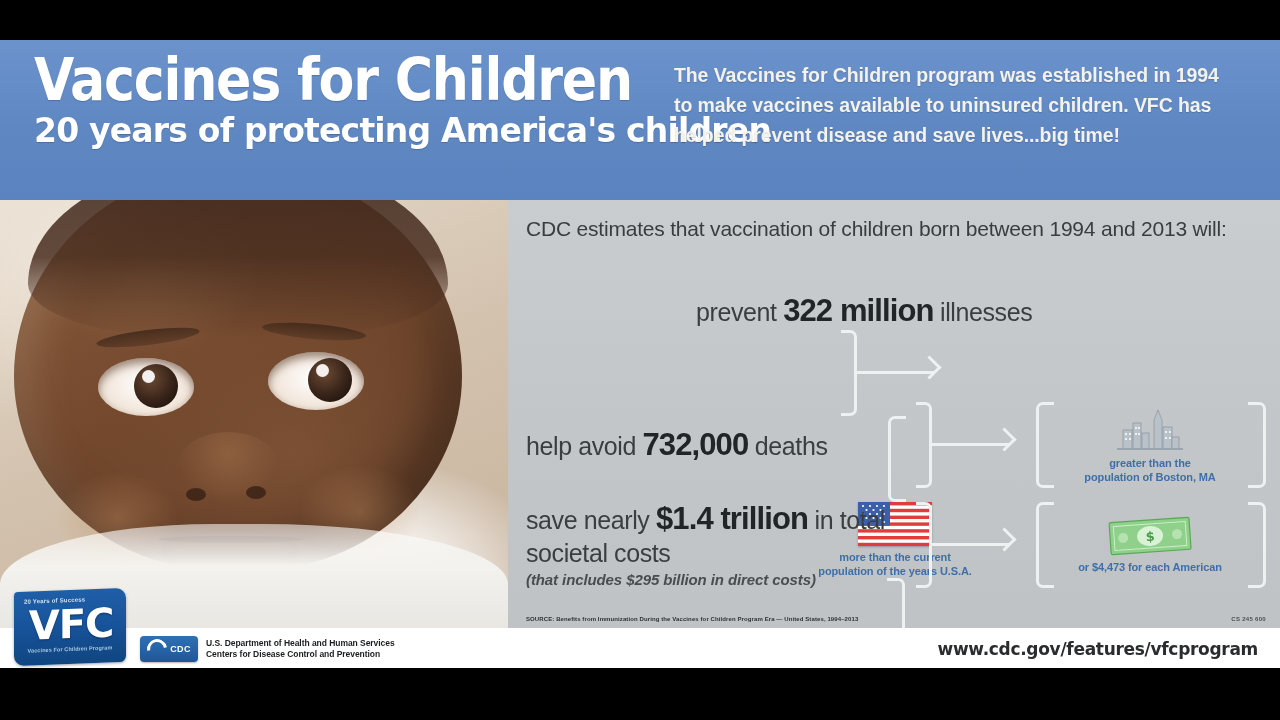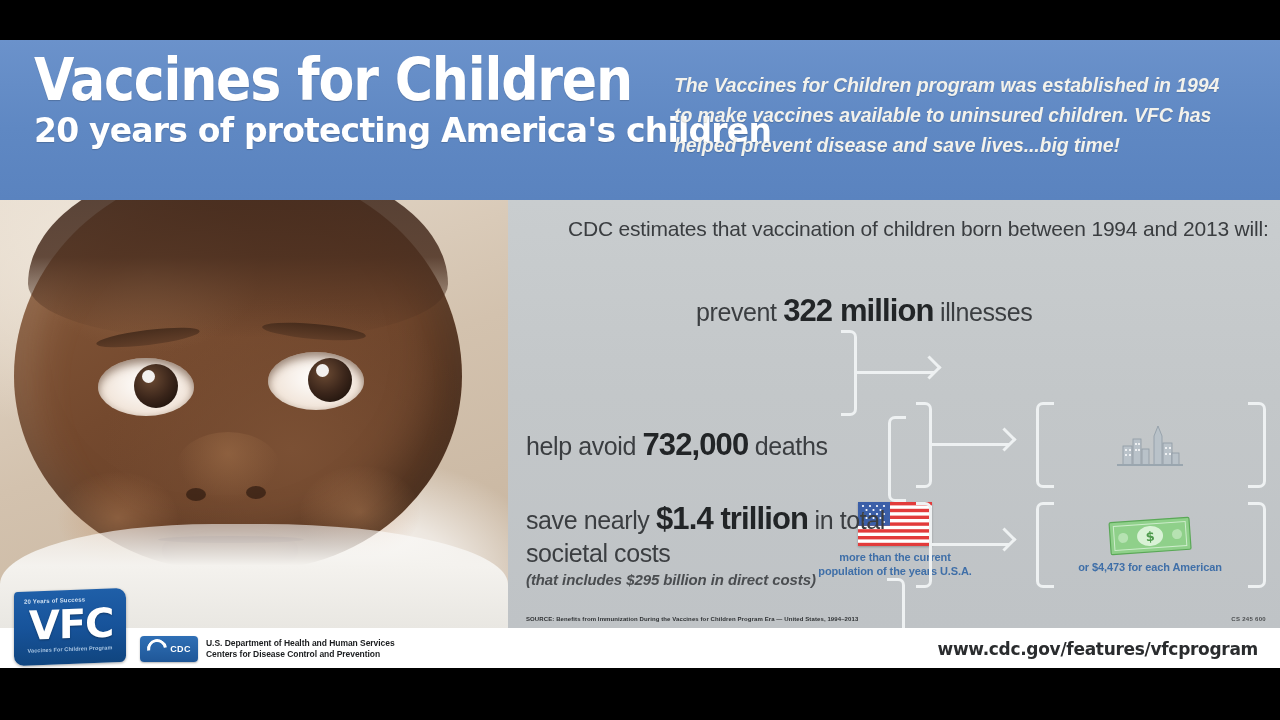--- a/index.html
+++ b/index.html
@@ -42,21 +42,21 @@
   }
   #subtitle {
     color: #ffffff;
     font-size: 33px; font-weight: 700; line-height: 1.1;
     margin-top: 2px; letter-spacing: -0.8px;
     font-family: "DejaVu Sans", sans-serif;
     text-shadow: 0 1px 1px rgba(0,0,0,.18);
     white-space: nowrap;
   }
   #header-right {
-    width: 600px; padding: 30px 34px 0 14px; font-style: italic;
+    width: 600px; padding: 20px 34px 0 14px;
   }
   #header-right p {
     color: #f3f2ec;
     font-size: 19.5px; font-weight: 700; line-height: 1.55;
     letter-spacing: -0.1px;
     text-shadow: 0 1px 1px rgba(0,0,0,.16);
   }
 
   
   #body-row {
@@ -159,21 +159,20 @@
   
   #panel {
     position: relative; width: 772px; height: 428px;
     background: linear-gradient(180deg, #c9cdcf 0%, #c3c7c9 45%, #bfc3c6 100%);
     padding: 18px 0 0 0;
   }
   #intro {
     position: absolute; left: 18px; top: 14px;
     color: #3a3d40; font-size: 21px; line-height: 1.42;
     letter-spacing: -0.2px;
-    margin-left: 42px;
   }
 
   .stat-row {
     position: absolute; left: 18px; width: 740px;
     display: flex; align-items: center;
   }
   .stat-text {
     width: 400px;
     color: #3b3e41; font-size: 25px; line-height: 1.22;
     letter-spacing: -0.4px;
@@ -444,20 +443,24 @@
                   <rect x="25" y="21" width="2" height="2"></rect>
                 <rect x="22" y="27" width="2" height="2"></rect>
                   <rect x="25" y="27" width="2" height="2"></rect>
                 <rect x="52" y="25" width="2" height="2"></rect>
                   <rect x="56" y="25" width="2" height="2"></rect>
                 <rect x="52" y="31" width="2" height="2"></rect>
                   <rect x="56" y="31" width="2" height="2"></rect>
               </g>
               <rect x="4" y="42" width="66" height="2" fill="#9aa6af"></rect>
             </svg>
+            <div class="cap">
+              <div>greater than the</div>
+              <div>population of Boston, MA</div>
+            </div>
           </div>
           <div class="bracket-r"></div>
         </div>
 
         <div class="stat-row" style="top:300px;">
           <div class="stat-text">
             <span>save nearly </span><b>$1.4 trillion</b><span> in total societal costs</span>
             <span class="stat-note">(that includes $295 billion in direct costs)</span>
           </div>
           <div class="connector">

